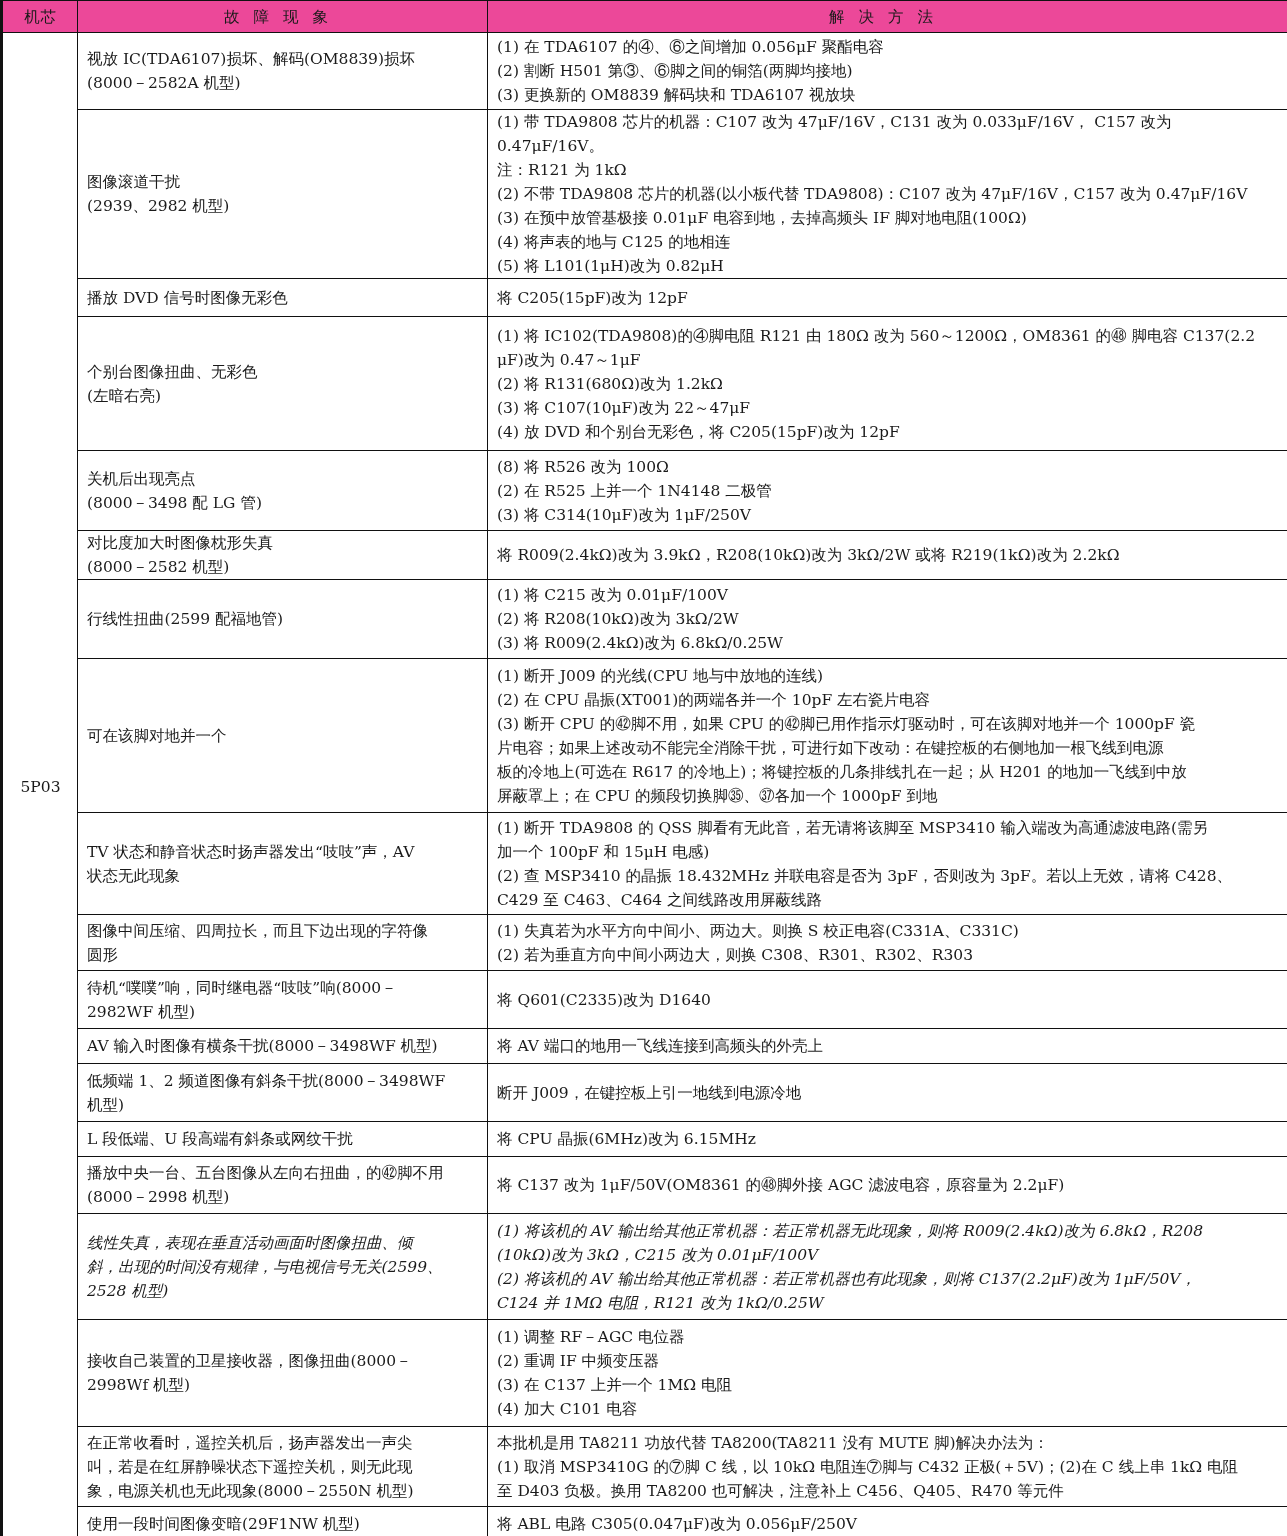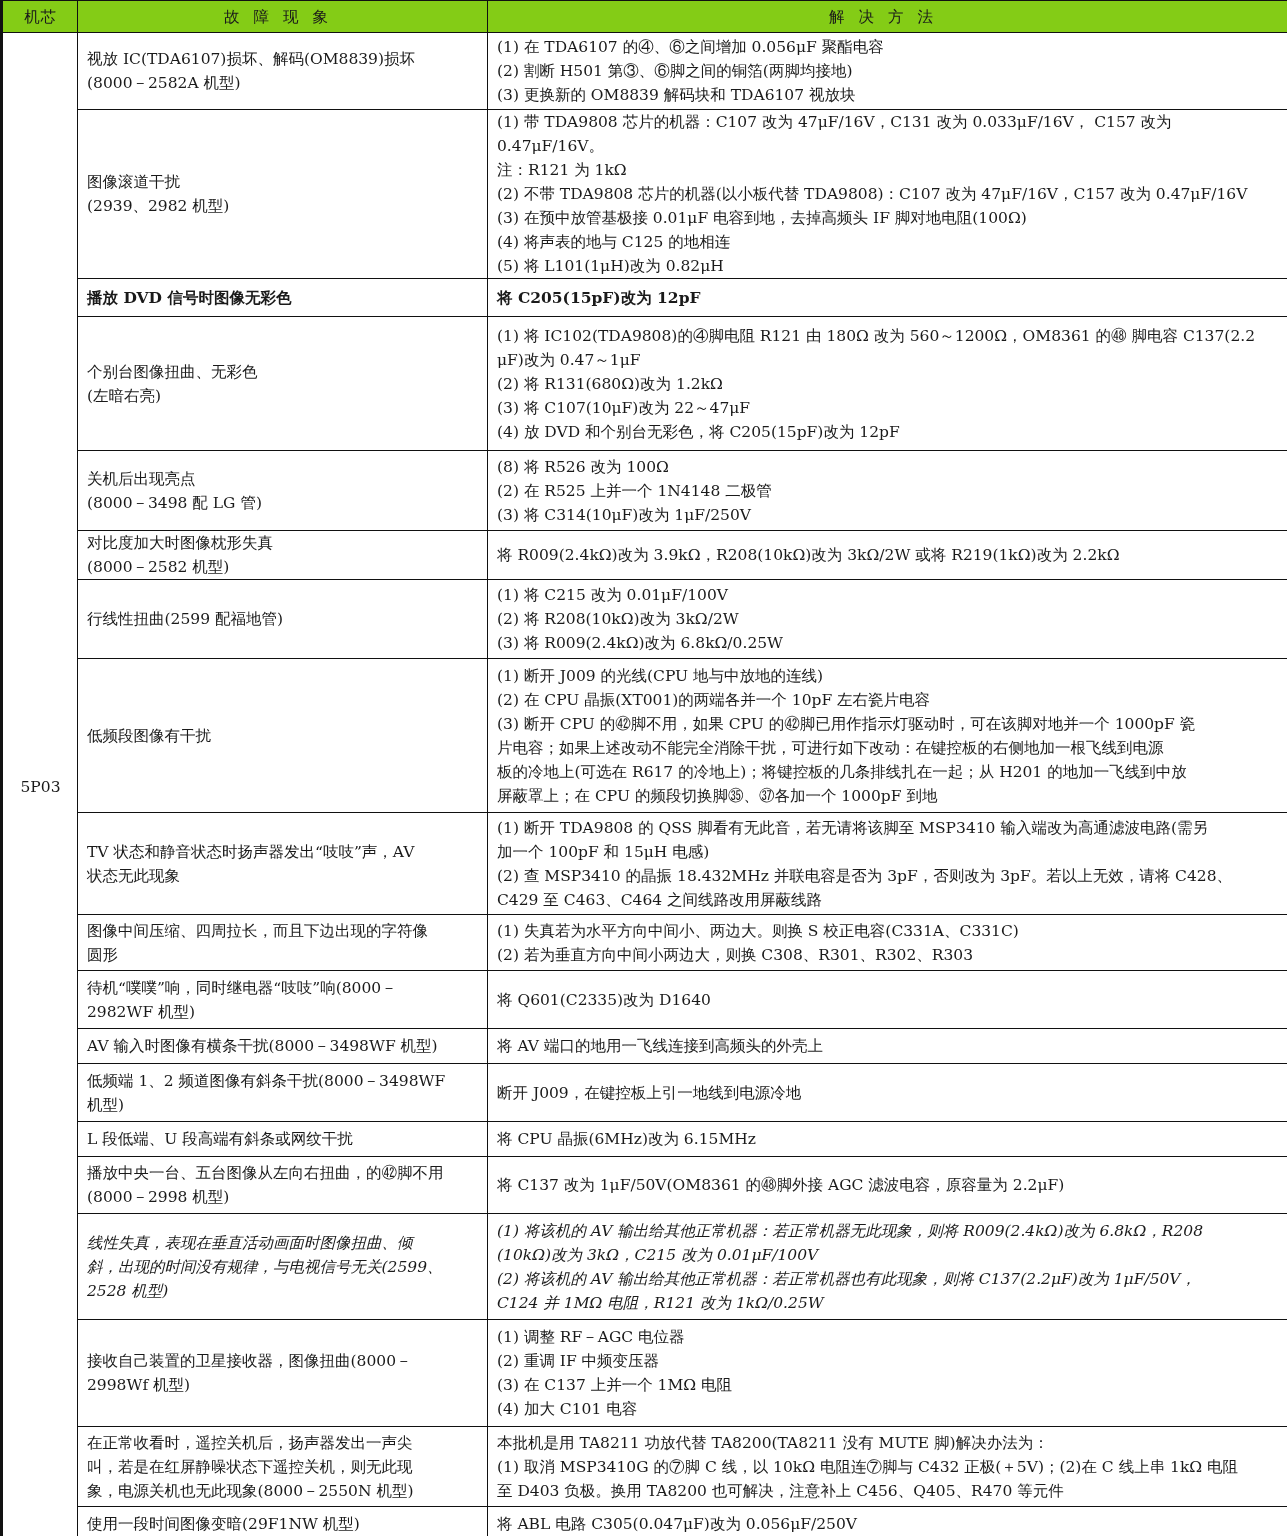--- a/index.html
+++ b/index.html
@@ -1,19 +1,19 @@
 <!DOCTYPE html>
 <html><head>
 <meta charset="utf-8">
 <style>
   html, body { margin: 0; padding: 0; background: #ffffff; }
   body { width: 1287px; height: 1536px; overflow: hidden; font-family: "DejaVu Serif", "Liberation Serif", serif; color: #1a1a1a; }
   table.fault-table { border-collapse: collapse; width: 1287px; table-layout: fixed; }
   table.fault-table th, table.fault-table td { border: 1.5px solid #111; vertical-align: middle; font-size: 15.5px; line-height: 24px; padding: 0 8px 0 9px; }
-  table.fault-table th { background: #84cc16; font-weight: normal; height: 31px; letter-spacing: 0.9em; text-align: center; }
+  table.fault-table th { background: #ec4899; font-weight: normal; height: 31px; letter-spacing: 0.9em; text-align: center; }
   table.fault-table th.chip-head { letter-spacing: 0.05em; }
   td.chip-cell { text-align: center; font-size: 14px; }
   td.symptom, td.solution { text-align: left; }
   .line { display: block; }
   table.fault-table { border-left: 3px solid #111; border-right: 3px solid #111; border-bottom: 3px solid #111; }
 </style>
 </head>
 <body>
 
 <table class="fault-table">
@@ -49,21 +49,21 @@
         </td>
         <td class="solution">
           <span class="line">(1) 带 TDA9808 芯片的机器：C107 改为 47μF/16V，C131 改为 0.033μF/16V， C157 改为 0.47μF/16V。</span>
           <span class="line">注：R121 为 1kΩ</span>
           <span class="line">(2) 不带 TDA9808 芯片的机器(以小板代替 TDA9808)：C107 改为 47μF/16V，C157 改为 0.47μF/16V</span>
           <span class="line">(3) 在预中放管基极接 0.01μF 电容到地，去掉高频头 IF 脚对地电阻(100Ω)</span>
           <span class="line">(4) 将声表的地与 C125 的地相连</span>
           <span class="line">(5) 将 L101(1μH)改为 0.82μH</span>
         </td>
       </tr>
-      <tr style="height: 38px; font-weight: bold;">
+      <tr style="height: 38px;">
         <td class="symptom">
           <span class="line">播放 DVD 信号时图像无彩色</span>
         </td>
         <td class="solution">
           <span class="line">将 C205(15pF)改为 12pF</span>
         </td>
       </tr>
       <tr style="height: 134px;">
         <td class="symptom">
           <span class="line">个别台图像扭曲、无彩色</span>
@@ -102,21 +102,21 @@
           <span class="line">行线性扭曲(2599 配福地管)</span>
         </td>
         <td class="solution">
           <span class="line">(1) 将 C215 改为 0.01μF/100V</span>
           <span class="line">(2) 将 R208(10kΩ)改为 3kΩ/2W</span>
           <span class="line">(3) 将 R009(2.4kΩ)改为 6.8kΩ/0.25W</span>
         </td>
       </tr>
       <tr style="height: 154px;">
         <td class="symptom">
-          <span class="line">低频段图像有干扰</span>
+          <span class="line">可在该脚对地并一个</span>
         </td>
         <td class="solution">
           <span class="line">(1) 断开 J009 的光线(CPU 地与中放地的连线)</span>
           <span class="line">(2) 在 CPU 晶振(XT001)的两端各并一个 10pF 左右瓷片电容</span>
           <span class="line">(3) 断开 CPU 的㊷脚不用，如果 CPU 的㊷脚已用作指示灯驱动时，可在该脚对地并一个 1000pF 瓷</span>
           <span class="line">片电容；如果上述改动不能完全消除干扰，可进行如下改动：在键控板的右侧地加一根飞线到电源</span>
           <span class="line">板的冷地上(可选在 R617 的冷地上)；将键控板的几条排线扎在一起；从 H201 的地加一飞线到中放</span>
           <span class="line">屏蔽罩上；在 CPU 的频段切换脚㉟、㊲各加一个 1000pF 到地</span>
         </td>
       </tr>

